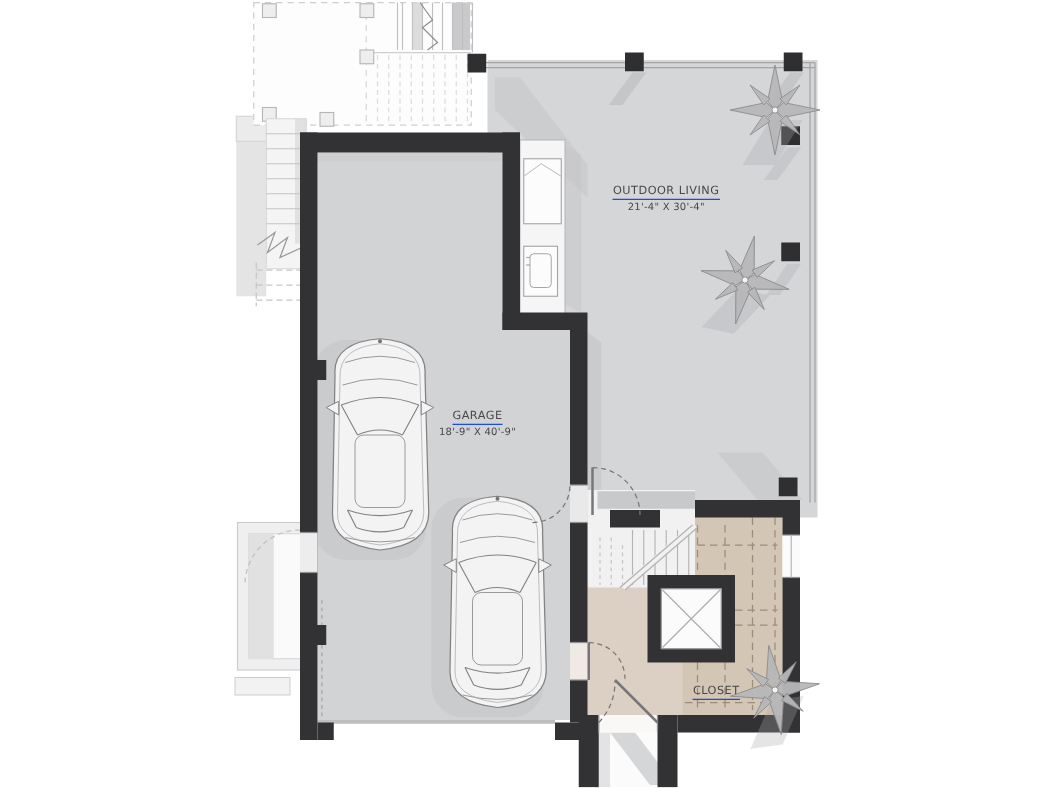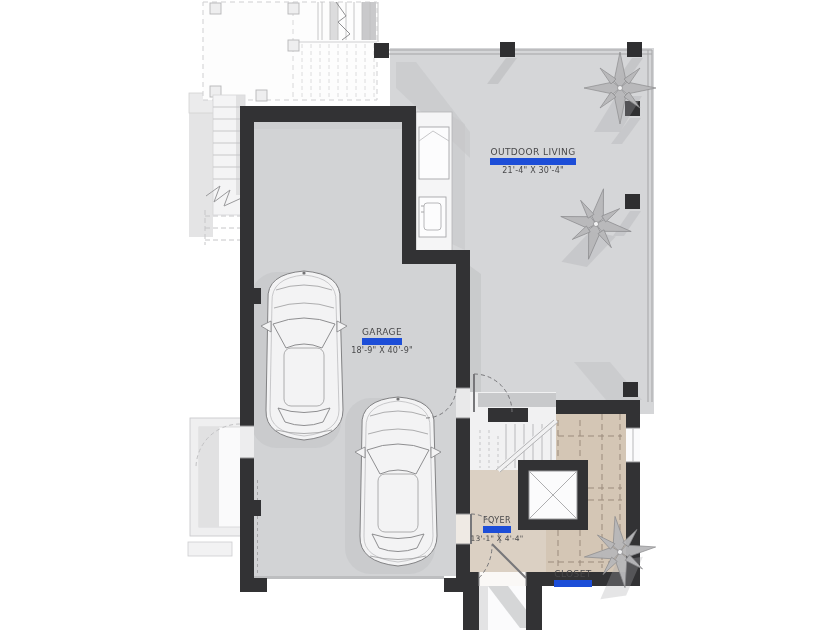--- a/index.html
+++ b/index.html
@@ -1,21 +1,21 @@
 <!DOCTYPE html>
 <html><head>
 <meta charset="utf-8">
 <style>
   html,body{margin:0;padding:0;background:#fff;}
   .canvas{position:relative;width:840px;height:630px;background:#ffffff;overflow:hidden;
           font-family:"DejaVu Sans",sans-serif;}
   .canvas svg{position:absolute;left:0;top:0;}
   .room-label{position:absolute;text-align:center;color:#48484a;text-transform:uppercase;line-height:1.25;}
   .room-name{display:inline-block;font-size:9px;letter-spacing:.4px;border-bottom:1px solid #55555      7;padding-bottom:0px;white-space:nowrap;font-weight:400;}
-  .room-name{border-bottom:7px solid #1d4ed8;}
+  .room-name{border-bottom:1px solid #1d4ed8;}
   .room-dims{font-size:8px;letter-spacing:.2px;margin-top:1px;white-space:nowrap;}
   .small .room-name{font-size:8px;}
   .small .room-dims{font-size:7.5px;}
 </style>
 </head>
 <body>
 
 <div class="canvas">
 <svg width="840" height="630" viewBox="0 0 840 630">
   <defs>
@@ -285,21 +285,17 @@
 <div class="room-label" style="left:433px;top:140px;width:200px;">
   <span class="room-name">OUTDOOR LIVING</span>
   <div class="room-dims">21'-4" X 30'-4"</div>
 </div>
 
 <div class="room-label" style="left:307px;top:320px;width:150px;">
   <span class="room-name">GARAGE</span>
   <div class="room-dims">18'-9" X 40'-9"</div>
 </div>
 
-<div class="room-label small" style="left:447px;top:508px;width:100px;">
-  <span class="room-name">FOYER</span>
-  <div class="room-dims">13'-1" X 4'-4"</div>
-</div>
-
-<div class="room-label" style="left:523px;top:540px;width:100px;margin-top:22px;">
+
+<div class="room-label" style="left:523px;top:540px;width:100px;">
   <span class="room-name">CLOSET</span>
 </div>
 </div>
 
 </body></html>

